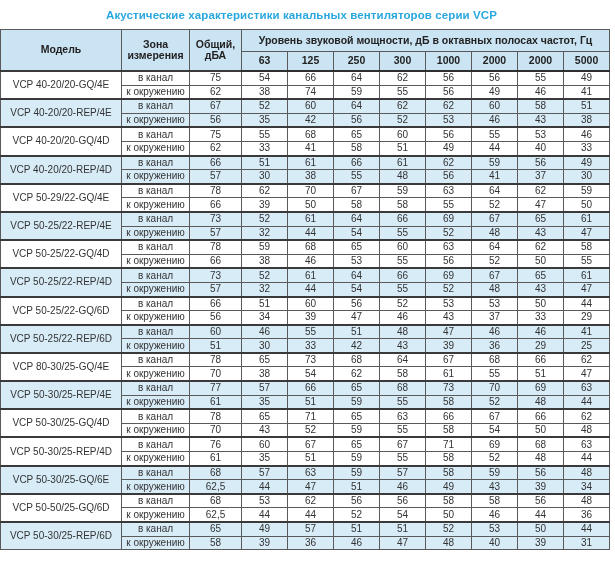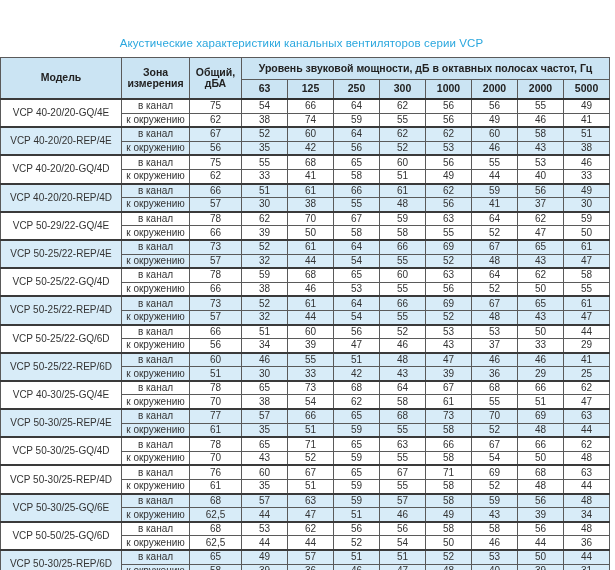--- a/index.html
+++ b/index.html
@@ -9,27 +9,26 @@
   }
   .page {
     width: 615px;
     height: 570px;
     box-sizing: border-box;
     overflow: hidden;
     background: #ffffff;
   }
   .title {
     text-align: center;
-    font-weight: normal;
+    font-weight: bold;
     font-size: 11.5px;
     letter-spacing: 0.1px;
     color: #2aa7de;
     padding: 9px 12px 8px 0;
     white-space: nowrap;
-    margin-top: 28px;
   }
   table.spec {
     border-collapse: collapse;
     table-layout: fixed;
     margin-left: 0;
     width: 610px;
     border: 1px solid #ec4899;
   }
   table.spec th, table.spec td {
     border: 1px solid #5a5a5a;
@@ -344,21 +343,21 @@
           <td>30</td>
           <td>33</td>
           <td>42</td>
           <td>43</td>
           <td>39</td>
           <td>36</td>
           <td>29</td>
           <td>25</td>
         </tr>
         <tr class="group-start">
-          <td rowspan="2" class="model-cell">VCP 40-30/25-GQ/4E</td>
+          <td rowspan="2" class="model-cell">VCP 80-30/25-GQ/4E</td>
           <td class="zone-cell">в канал</td>
           <td>78</td>
           <td>65</td>
           <td>73</td>
           <td>68</td>
           <td>64</td>
           <td>67</td>
           <td>68</td>
           <td>66</td>
           <td>62</td>

